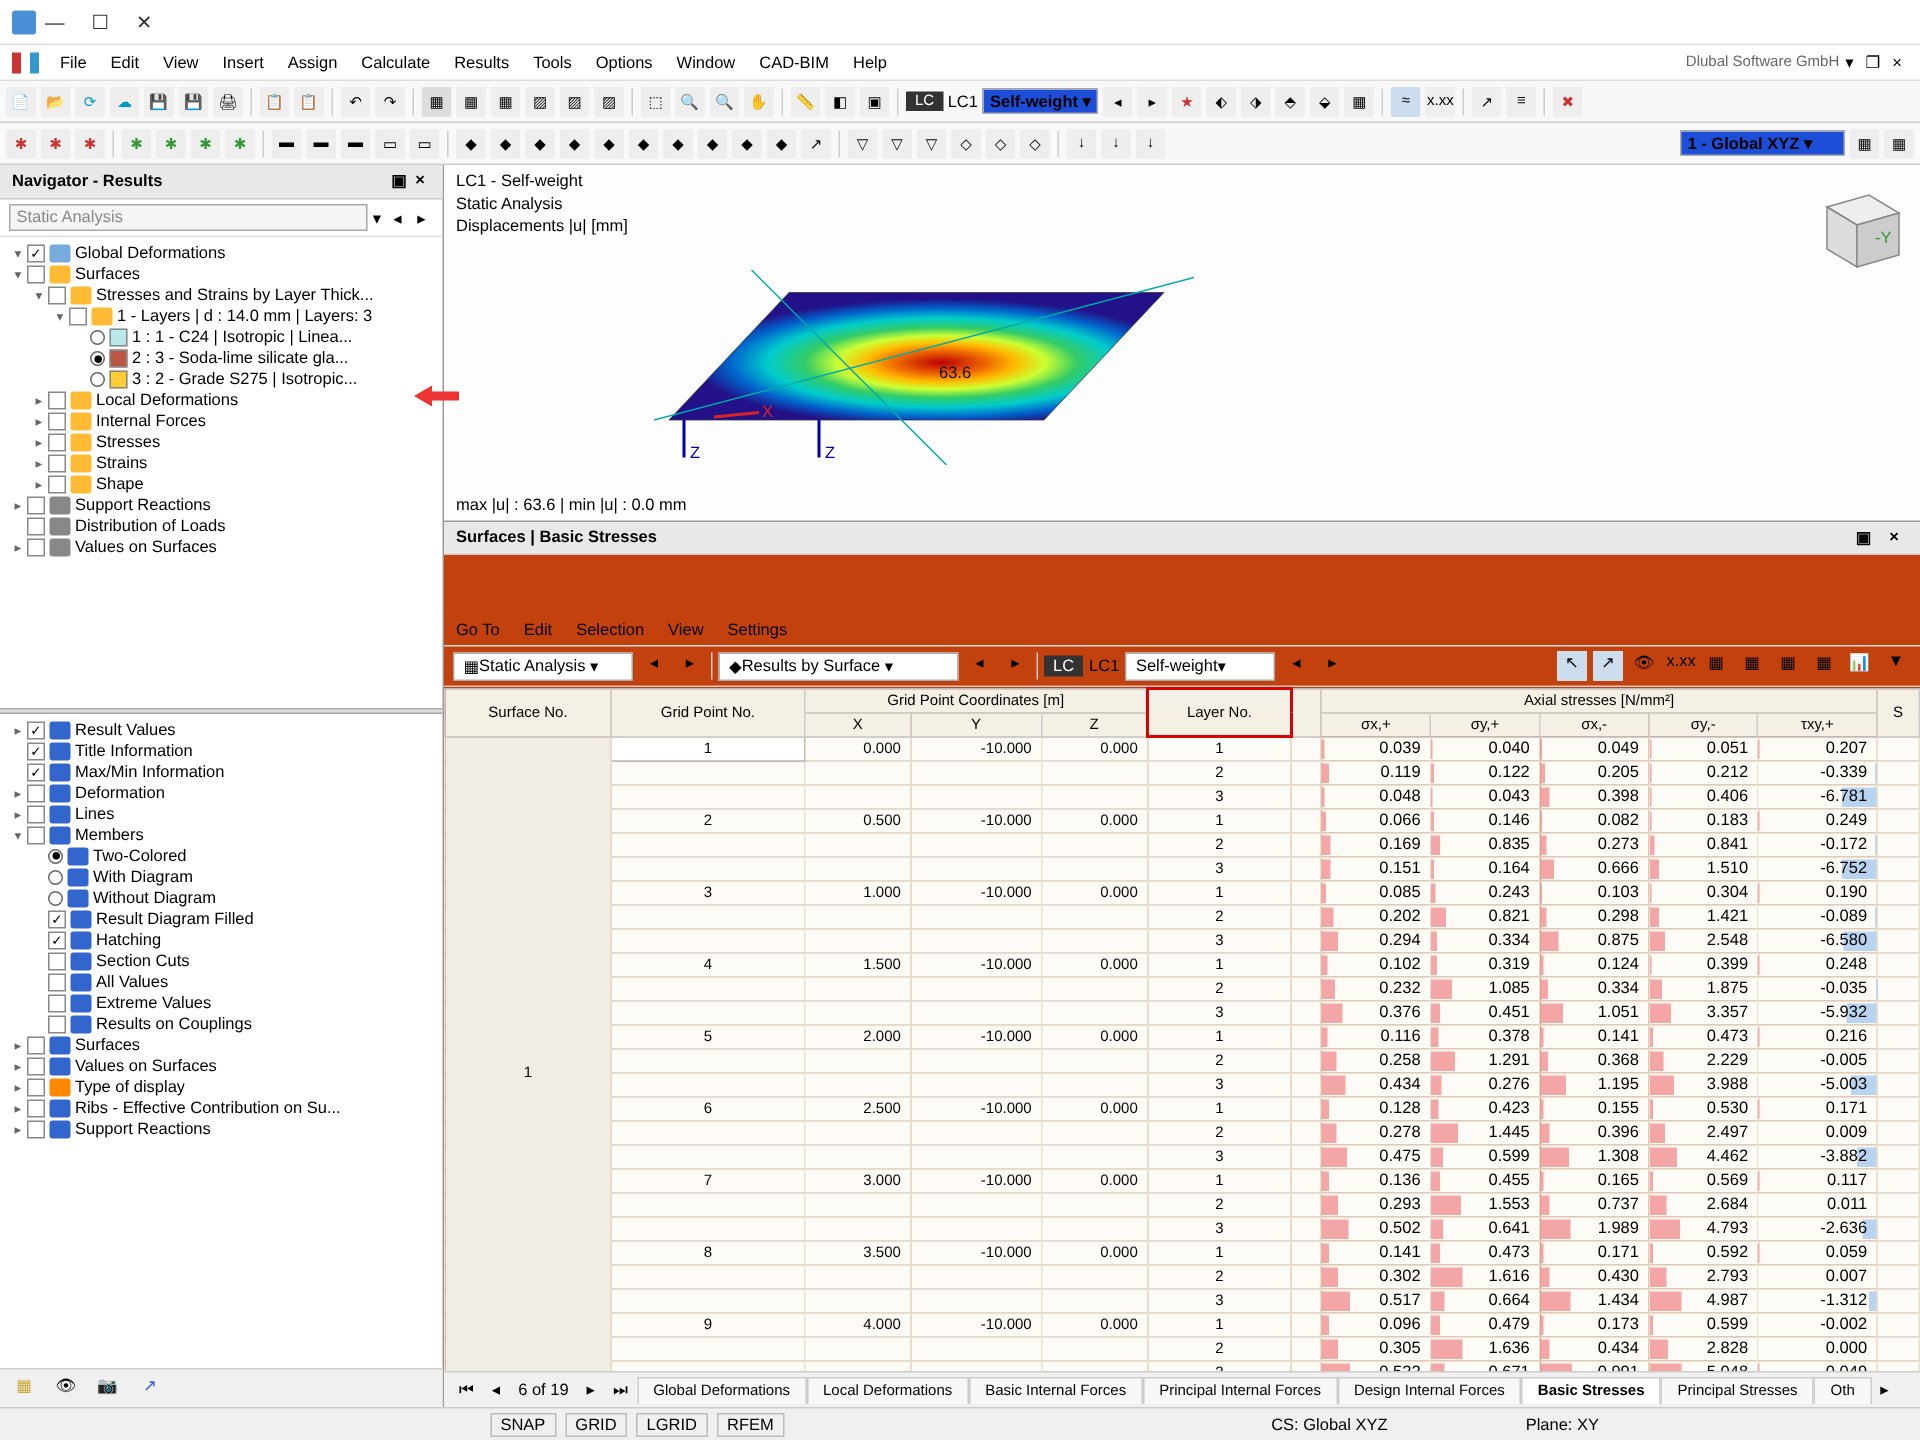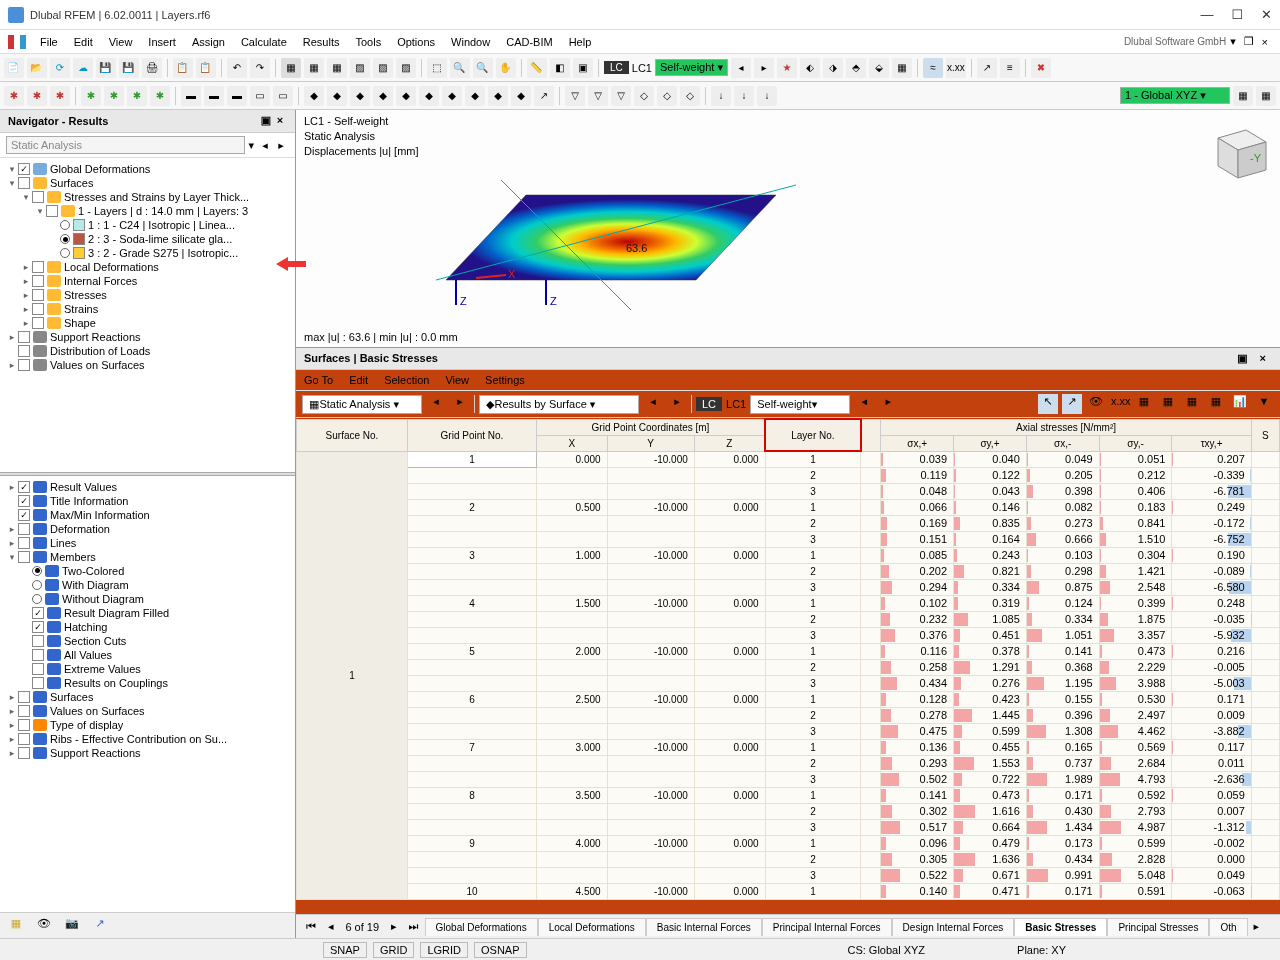--- a/index.html
+++ b/index.html
@@ -10,21 +10,21 @@
 .titlebar .winbtns { display: flex; gap: 18px; }
 .titlebar .winbtn { cursor: pointer; font-size: 13px; color: #333; }
 .menubar { height: 24px; background: #fff; display: flex; align-items: center; padding: 0 8px; border-bottom: 1px solid #ddd; }
 .menubar .logo { width: 18px; height: 14px; background: linear-gradient(90deg,#c33 33%,#fff 33%,#fff 66%,#39c 66%); margin-right: 6px; }
 .menubar span { padding: 0 8px; cursor: pointer; }
 .menubar .right { margin-left: auto; color: #666; font-size: 10px; }
 .toolbar { height: 28px; background: #f8f8f8; border-bottom: 1px solid #ccc; display: flex; align-items: center; padding: 0 4px; gap: 3px; }
 .toolbar .tb { width: 20px; height: 20px; background: #eee; border: 1px solid transparent; border-radius: 2px; cursor: pointer; display: flex; align-items: center; justify-content: center; font-size: 10px; }
 .toolbar .sep { width: 1px; height: 18px; background: #ccc; margin: 0 2px; }
 .toolbar .lc { background: #333; color: #fff; padding: 1px 6px; font-size: 10px; }
-.toolbar .sel { border: 1px solid #aaa; padding: 1px 4px; background: #22c55e; min-width: 70px; }
+.toolbar .sel { border: 1px solid #aaa; padding: 1px 4px; background: #1d4ed8; min-width: 70px; font-weight: bold; }
 .main { flex: 1; display: flex; overflow: hidden; }
 .navigator { width: 296px; background: #fff; border-right: 1px solid #999; display: flex; flex-direction: column; }
 .nav-header { background: #e8e8e8; padding: 4px 8px; font-weight: 600; border-bottom: 1px solid #ccc; display: flex; align-items: center; }
 .nav-header .title { flex: 1; }
 .nav-header .btn { width: 14px; height: 14px; cursor: pointer; text-align: center; }
 .nav-dropdown { padding: 3px 6px; border-bottom: 1px solid #ddd; display: flex; align-items: center; }
 .nav-dropdown .sel { flex: 1; border: 1px solid #aaa; padding: 2px 4px; background: #f5f5f5; color: #888; }
 .nav-dropdown .arrow { width: 16px; text-align: center; cursor: pointer; }
 .tree { flex: 1; overflow-y: auto; padding: 4px 2px; }
 .tree-item { display: flex; align-items: center; padding: 1px 2px; white-space: nowrap; overflow: hidden; cursor: pointer; }
@@ -41,21 +41,21 @@
 .content { flex: 1; display: flex; flex-direction: column; overflow: hidden; }
 .viewport { height: 238px; background: #fdfdfd; position: relative; border-bottom: 1px solid #999; overflow: hidden; }
 .viewport .info { position: absolute; top: 4px; left: 8px; line-height: 15px; font-size: 11px; }
 .viewport .minmax { position: absolute; bottom: 4px; left: 8px; font-size: 11px; }
 .viewport .cube { position: absolute; top: 10px; right: 10px; width: 64px; height: 64px; }
 .viewport .model { position: absolute; left: 140px; top: 70px; width: 360px; height: 130px; }
 .table-panel { flex: 1; display: flex; flex-direction: column; background: #c2410c; overflow: hidden; }
 .table-title { background: #e8e8e8; padding: 4px 8px; font-weight: 600; border-bottom: 1px solid #ccc; display: flex; }
 .table-title .t { flex: 1; }
 .table-menu { padding: 4px 8px; display: flex; gap: 16px; border-bottom: 1px solid #ddd; }
-.table-menu span { cursor: pointer; }
+.table-menu span { cursor: pointer; margin-top: 40px; }
 .table-tools { padding: 3px 6px; border-bottom: 1px solid #ccc; display: flex; align-items: center; gap: 4px; }
 .table-tools .sel { border: 1px solid #aaa; padding: 2px 6px; background: #fff; min-width: 120px; display: flex; align-items: center; }
 .table-tools .lc { background: #333; color: #fff; padding: 1px 6px; }
 .table-tools .tb { width: 20px; height: 20px; border: 1px solid transparent; cursor: pointer; text-align: center; }
 .table-wrap { flex: 1; overflow: auto; }
 table { border-collapse: collapse; width: 100%; }
 th { background: #f5f0e6; border: 1px solid #ccc; padding: 2px 4px; font-weight: normal; font-size: 10px; text-align: center; }
 th.hl { border: 2px solid #d00; }
 td { border: 1px solid #e8e0d0; padding: 1px 6px; text-align: right; font-size: 10px; background: #fdfbf5; height: 16px; }
 td.c { text-align: center; }
@@ -74,21 +74,20 @@
 .statusbar .spacer { flex: 1; }
 .bottombar { height: 26px; background: #f0f0f0; border-top: 1px solid #ccc; display: flex; align-items: center; padding: 0 6px; gap: 8px; }
 .bottombar .bb { width: 20px; height: 18px; cursor: pointer; text-align: center; }
 .red-arrow { position: absolute; left: 276px; top: 257px; width: 30px; height: 14px; }
 </style>
 </head>
 <body>
 
 <div class="titlebar">
   <div class="icon"></div>
-  <div class="title">Dlubal RFEM | 6.02.0011 | Layers.rf6</div>
   <div class="winbtns">
     <div class="winbtn">—</div>
     <div class="winbtn">☐</div>
     <div class="winbtn">✕</div>
   </div>
 </div>
 
 <div class="menubar">
   <div class="logo"></div>
   <span>File</span>
@@ -827,21 +826,21 @@
                 <td></td>
               </tr>
               <tr>
                 <td></td>
                 <td></td>
                 <td></td>
                 <td></td>
                 <td class="c">3</td>
                 <td></td>
                 <td class="bar"><span class="fill" style="left:0;width:25.1%"></span><span>0.502</span></td>
-                <td class="bar"><span class="fill" style="left:0;width:11.311764705882354%"></span><span>0.722</span></td>
+                <td class="bar"><span class="fill" style="left:0;width:11.311764705882354%"></span><span>0.641</span></td>
                 <td class="bar"><span class="fill" style="left:0;width:27.74%"></span><span>1.989</span></td>
                 <td class="bar"><span class="fill" style="left:0;width:28.194117647058828%"></span><span>4.793</span></td>
                 <td class="bar"><span class="fillb" style="right:0;width:11.297142857142857%"></span><span>-2.636</span></td>
                 <td></td>
               </tr>
               <tr>
                 <td class="c">8</td>
                 <td>3.500</td>
                 <td>-10.000</td>
                 <td>0.000</td>
@@ -965,19 +964,19 @@
 
 <svg class="red-arrow" viewBox="0 0 30 14">
   <polygon points="0,7 12,0 12,4 30,4 30,10 12,10 12,14" fill="#e33"></polygon>
 </svg>
 
 <div class="statusbar">
   <div class="spacer"></div>
   <div class="sbtn">SNAP</div>
   <div class="sbtn">GRID</div>
   <div class="sbtn">LGRID</div>
-  <div class="sbtn">OSNAP</div>
+  <div class="sbtn">RFEM</div>
   <div class="spacer"></div>
   <span>CS: Global XYZ</span>
   <div style="width:80px"></div>
   <span>Plane: XY</span>
   <div style="width:200px"></div>
 </div>
 
 </body></html>

